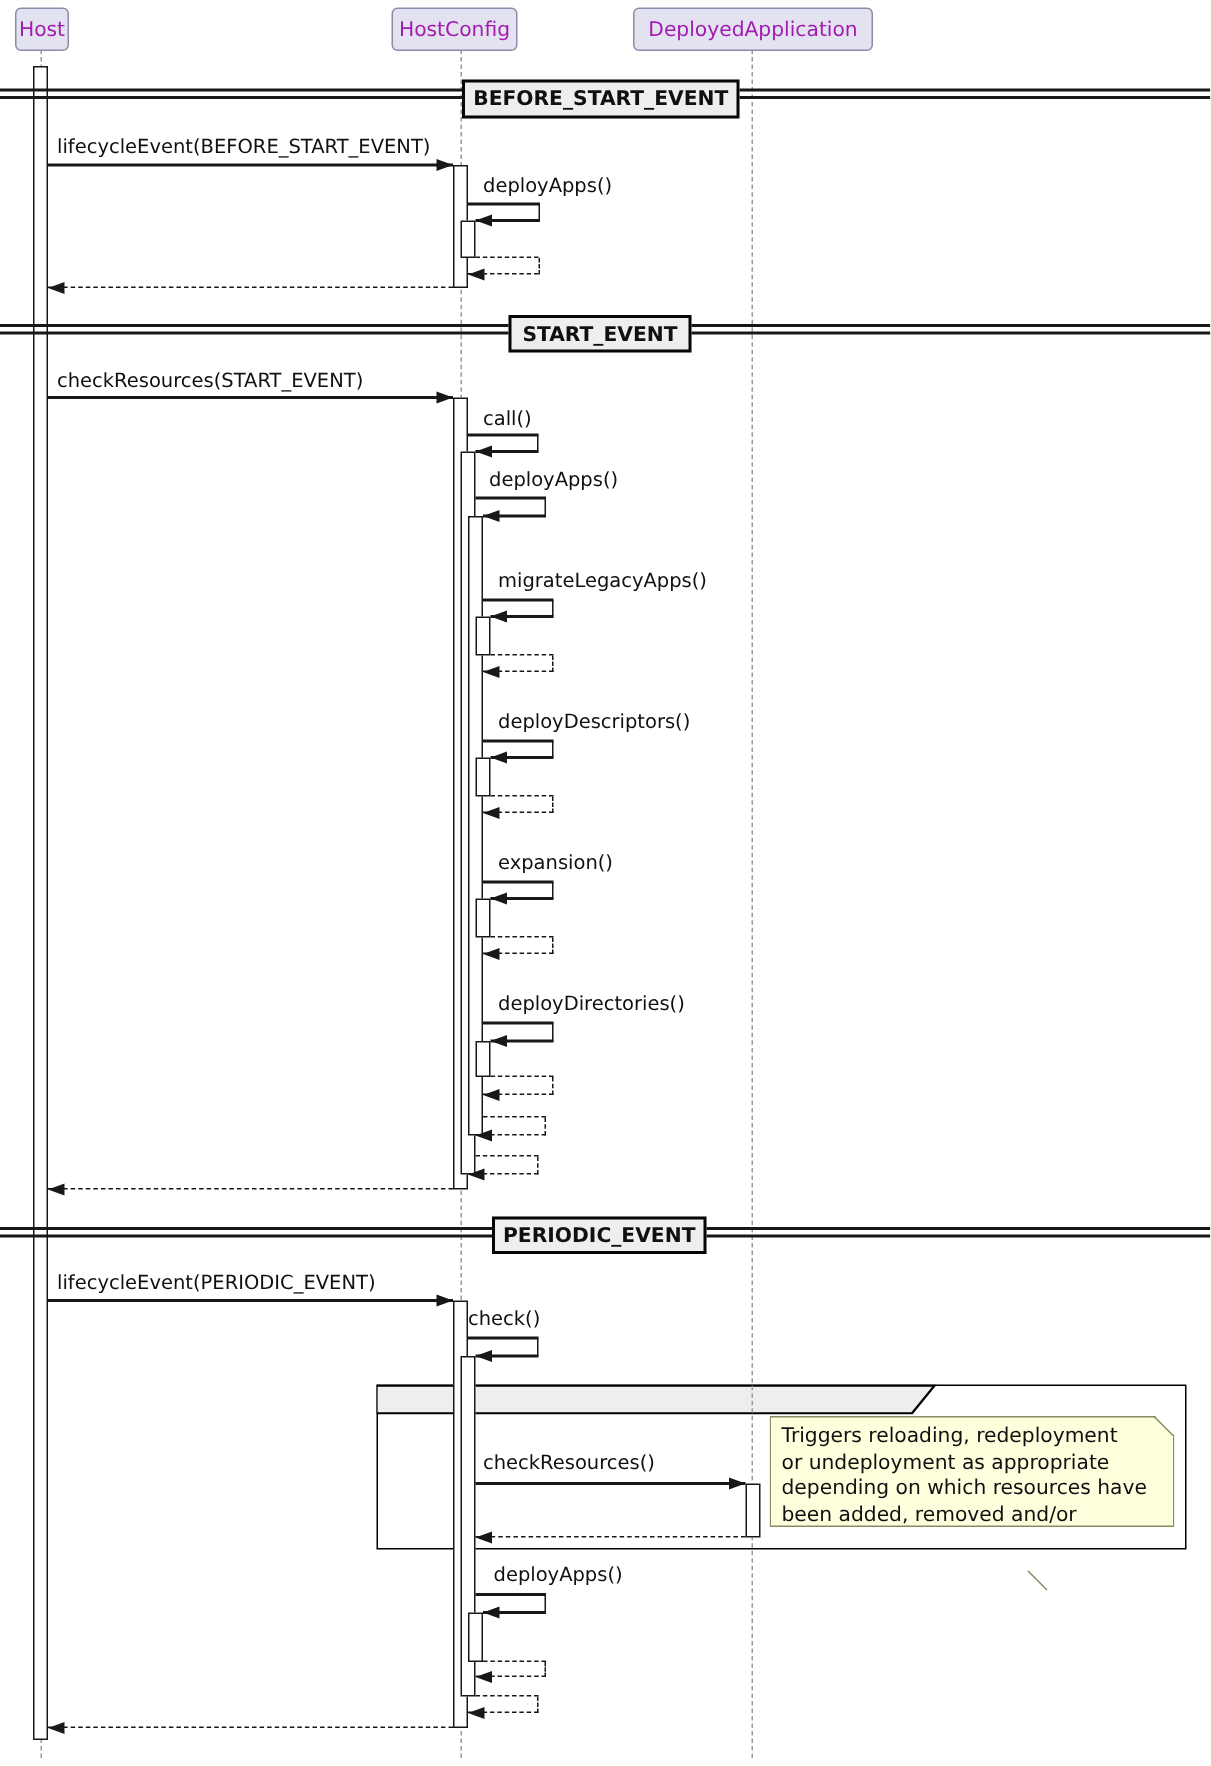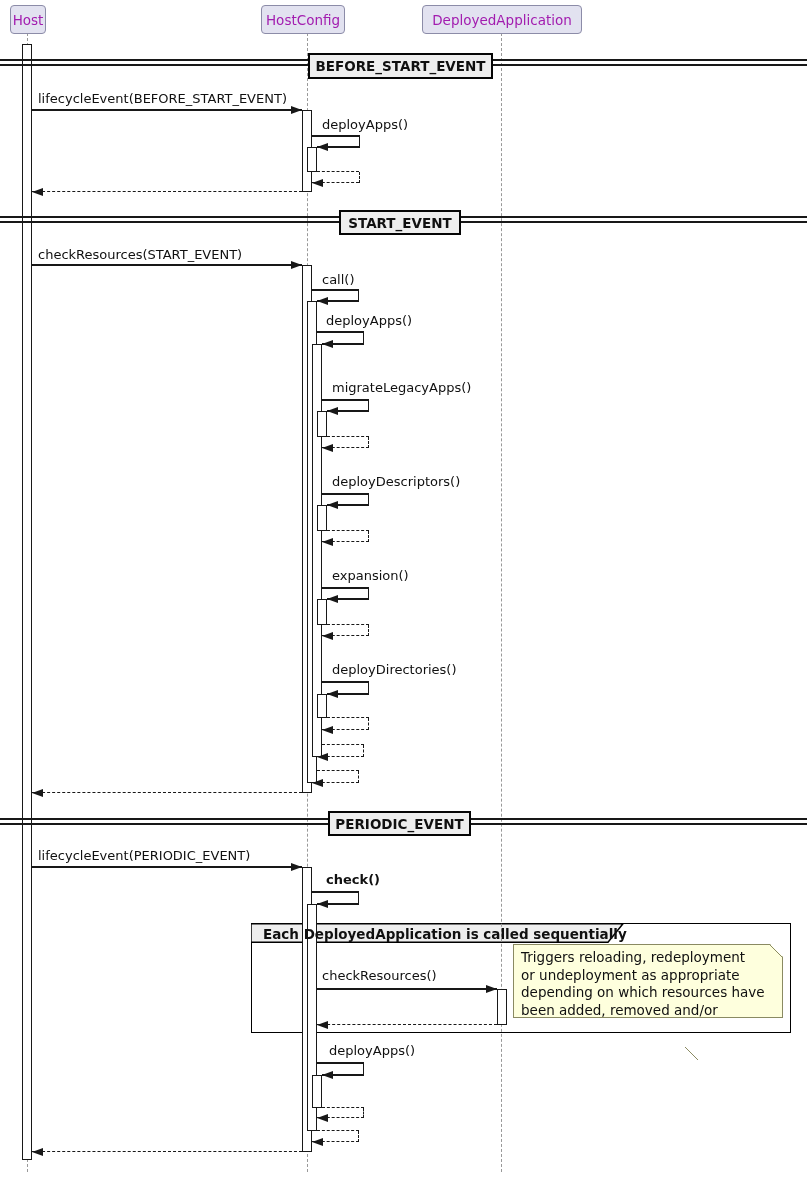--- a/index.html
+++ b/index.html
@@ -207,29 +207,28 @@
     </div>
 
   <div class="participant" style="left:10px; width:36px;">Host</div>
   <div class="participant" style="left:261px; width:84px;">HostConfig</div>
   <div class="participant" style="left:422px; width:160px;">DeployedApplication</div>
 
   <div class="divider-box" style="left:308px; top:53px; width:185px;">BEFORE_START_EVENT</div>
   <div class="divider-box" style="left:339px; top:210px; width:122px; height:25px;">START_EVENT</div>
   <div class="divider-box" style="left:328px; top:811px; width:143px; height:25px;">PERIODIC_EVENT</div>
 
-  <div class="group-label">Each DeployedApplication is called sequentially</div>
 
   <div class="mlabel" style="left:38px; top:91px;">lifecycleEvent(BEFORE_START_EVENT)</div>
   <div class="mlabel" style="left:322px; top:117px;">deployApps()</div>
   <div class="mlabel" style="left:38px; top:247px;">checkResources(START_EVENT)</div>
   <div class="mlabel" style="left:322px; top:272px;">call()</div>
   <div class="mlabel" style="left:326px; top:313px;">deployApps()</div>
   <div class="mlabel" style="left:332px; top:380px;">migrateLegacyApps()</div>
   <div class="mlabel" style="left:332px; top:474px;">deployDescriptors()</div>
   <div class="mlabel" style="left:332px; top:568px;">expansion()</div>
   <div class="mlabel" style="left:332px; top:662px;">deployDirectories()</div>
   <div class="mlabel" style="left:38px; top:848px;">lifecycleEvent(PERIODIC_EVENT)</div>
-  <div class="mlabel" style="left:326px; top:872px;font-weight:bold;">check()</div>
+  <div class="mlabel" style="left:312px; top:872px;">check()</div>
   <div class="mlabel" style="left:322px; top:968px;">checkResources()</div>
   <div class="mlabel" style="left:329px; top:1043px;">deployApps()</div>
 
 </div>
 
 </body></html>

